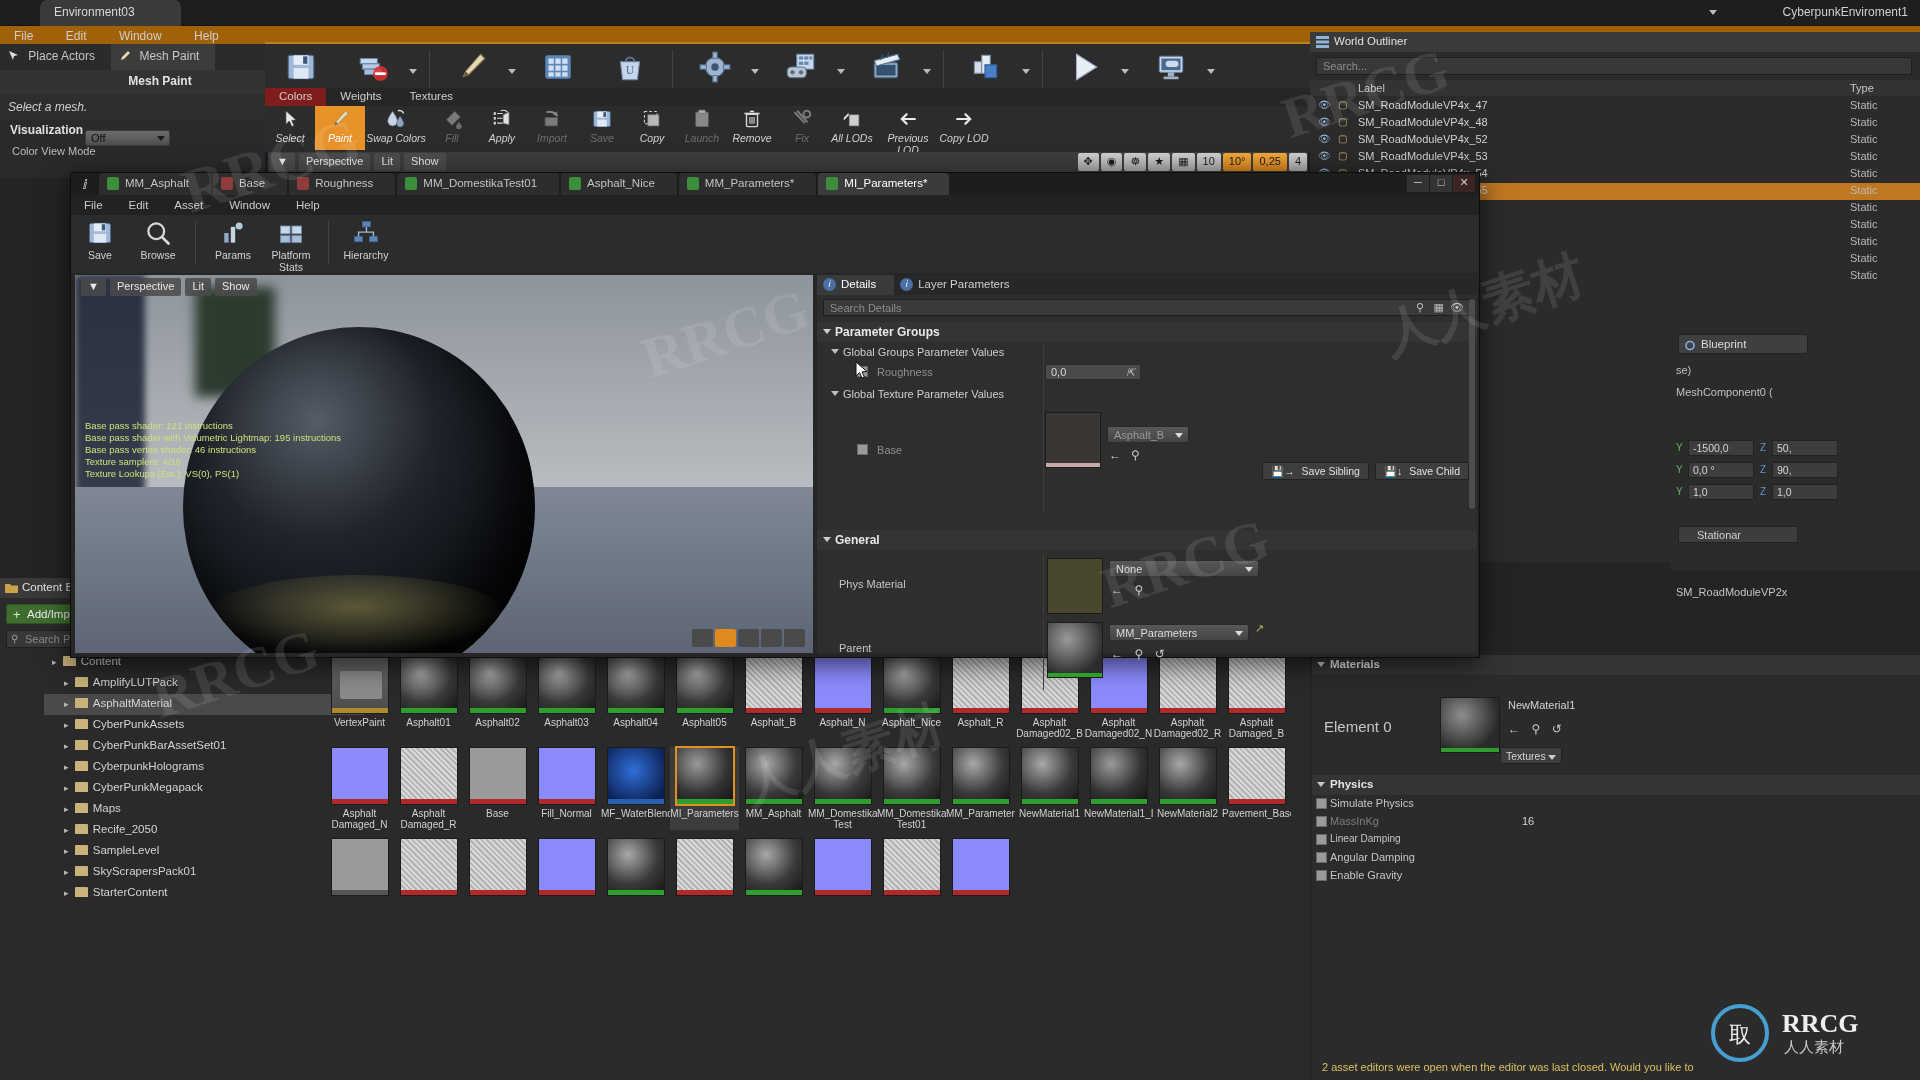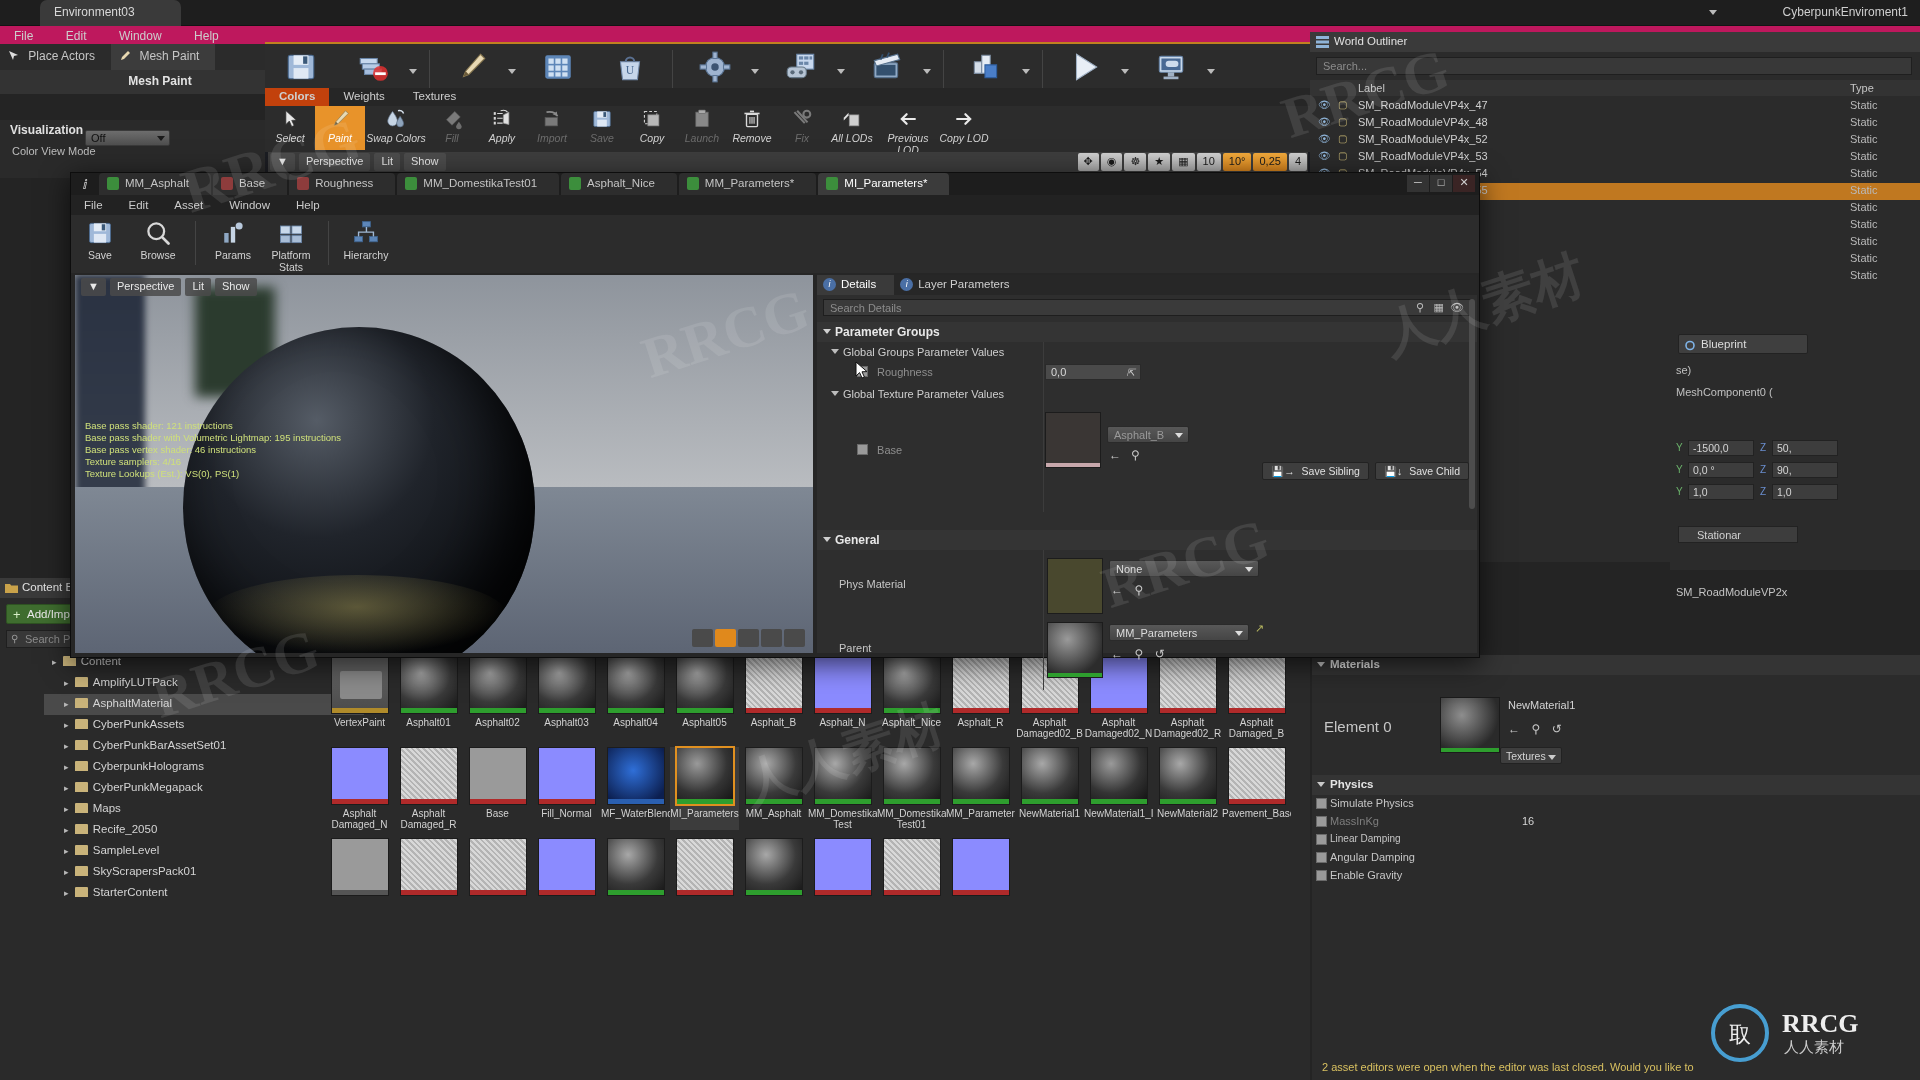--- a/index.html
+++ b/index.html
@@ -15,21 +15,21 @@
 
   
   .titlebar { left:0; top:0; width:1920px; height:26px; background:#1e1e1e;
     border-bottom:1px solid #141414; }
   .title-tab { left:40px; top:0; height:26px; padding:5px 46px 0 14px;
     background:#3a3a3a; border-radius:7px 7px 0 0; font-size:12px; color:#d8d8d8; }
   .title-right { right:12px; top:5px; font-size:12px; color:#cfcfcf; }
   .title-arrow { right:200px; top:5px; width:14px; height:14px; }
 
   
-  .menubar { left:0; top:26px; width:1920px; height:20px; background:#be185d; }
+  .menubar { left:0; top:26px; width:1920px; height:20px; background:#a16207; }
   .menubar span { display:inline-block; font-size:12px; color:#cdcdcd;
     padding:3px 14px 0 14px; }
 
   
   .modes-tabs { left:0; top:44px; width:320px; height:26px; background:#2b2b2b;text-decoration:underline; }
   .mode-tab { float:left; height:26px; padding:5px 16px 0 8px; font-size:12px;
     color:#c6c6c6; }
   .mode-tab.active { background:#3c3c3c; }
   .modes-head { left:0; top:70px; width:320px; height:24px; background:#333;
     text-align:center; font-size:12px; font-weight:bold; color:#e2e2e2; padding-top:4px; }
@@ -51,21 +51,21 @@
   .tb-item .ico { height:38px; }
   .tb-item .lbl { font-size:11px; color:#d4d4d4; }
   .tb-sep { float:left; width:1px; height:56px; margin:6px 6px 0 6px; background:#444; }
   .tb-caret { float:left; width:14px; height:70px; padding-top:30px; }
   .caret-d { width:0;height:0;border-left:4px solid transparent;
     border-right:4px solid transparent;border-top:5px solid #bbb;margin:0 auto; }
 
   
   .mptabs { left:265px; top:88px; width:1045px; height:18px; background:#262626; }
   .mptab { float:left; font-size:11.5px; color:#cfcfcf; padding:2px 14px 0 14px; height:18px;}
-  .mptab.active { background:#c2410c;font-weight:bold; }
+  .mptab.active { background:#7f1d1d; }
   .mptoolbar { left:265px; top:106px; width:1045px; height:46px; background:#2c2c2c; }
   .mp-item { float:left; width:50px; height:44px; text-align:center; padding-top:2px; }
   .mp-item.wide { width:62px; }
   .mp-item .ico { height:24px; }
   .mp-item .lbl { font-size:10.5px; color:#d2d2d2;font-style:italic; }
   .mp-item.dim .lbl { color:#6d6d6d; }
   .mp-item.sel { background:#e8932a; }
   .mp-item.sel .lbl { color:#fff; }
 
   
@@ -239,20 +239,21 @@
       <span>Place Actors</span>
     </div>
     <div class="mode-tab active">
       <svg style="vertical-align:-2px;margin-right:5px" width="12" height="12" viewBox="0 0 12 12">
           <path d="M9 1 L11 3 L5 9 L2 10 L3 7 Z" fill="#e8d8b0"></path>
         </svg>
       <span>Mesh Paint</span>
     </div>
   </div>
   <div class="abs modes-head">Mesh Paint</div>
+  <div class="abs modes-sel">Select a mesh.</div>
   <div class="abs modes-viz">
     <div class="viz-title">Visualization</div>
     <div class="viz-row">Color View Mode</div>
   </div>
   <div class="viz-combo">
     <span>Off</span>
     <i class="car"></i>
   </div>
 
   <div class="abs maintoolbar nosel" id="mainToolbar">

